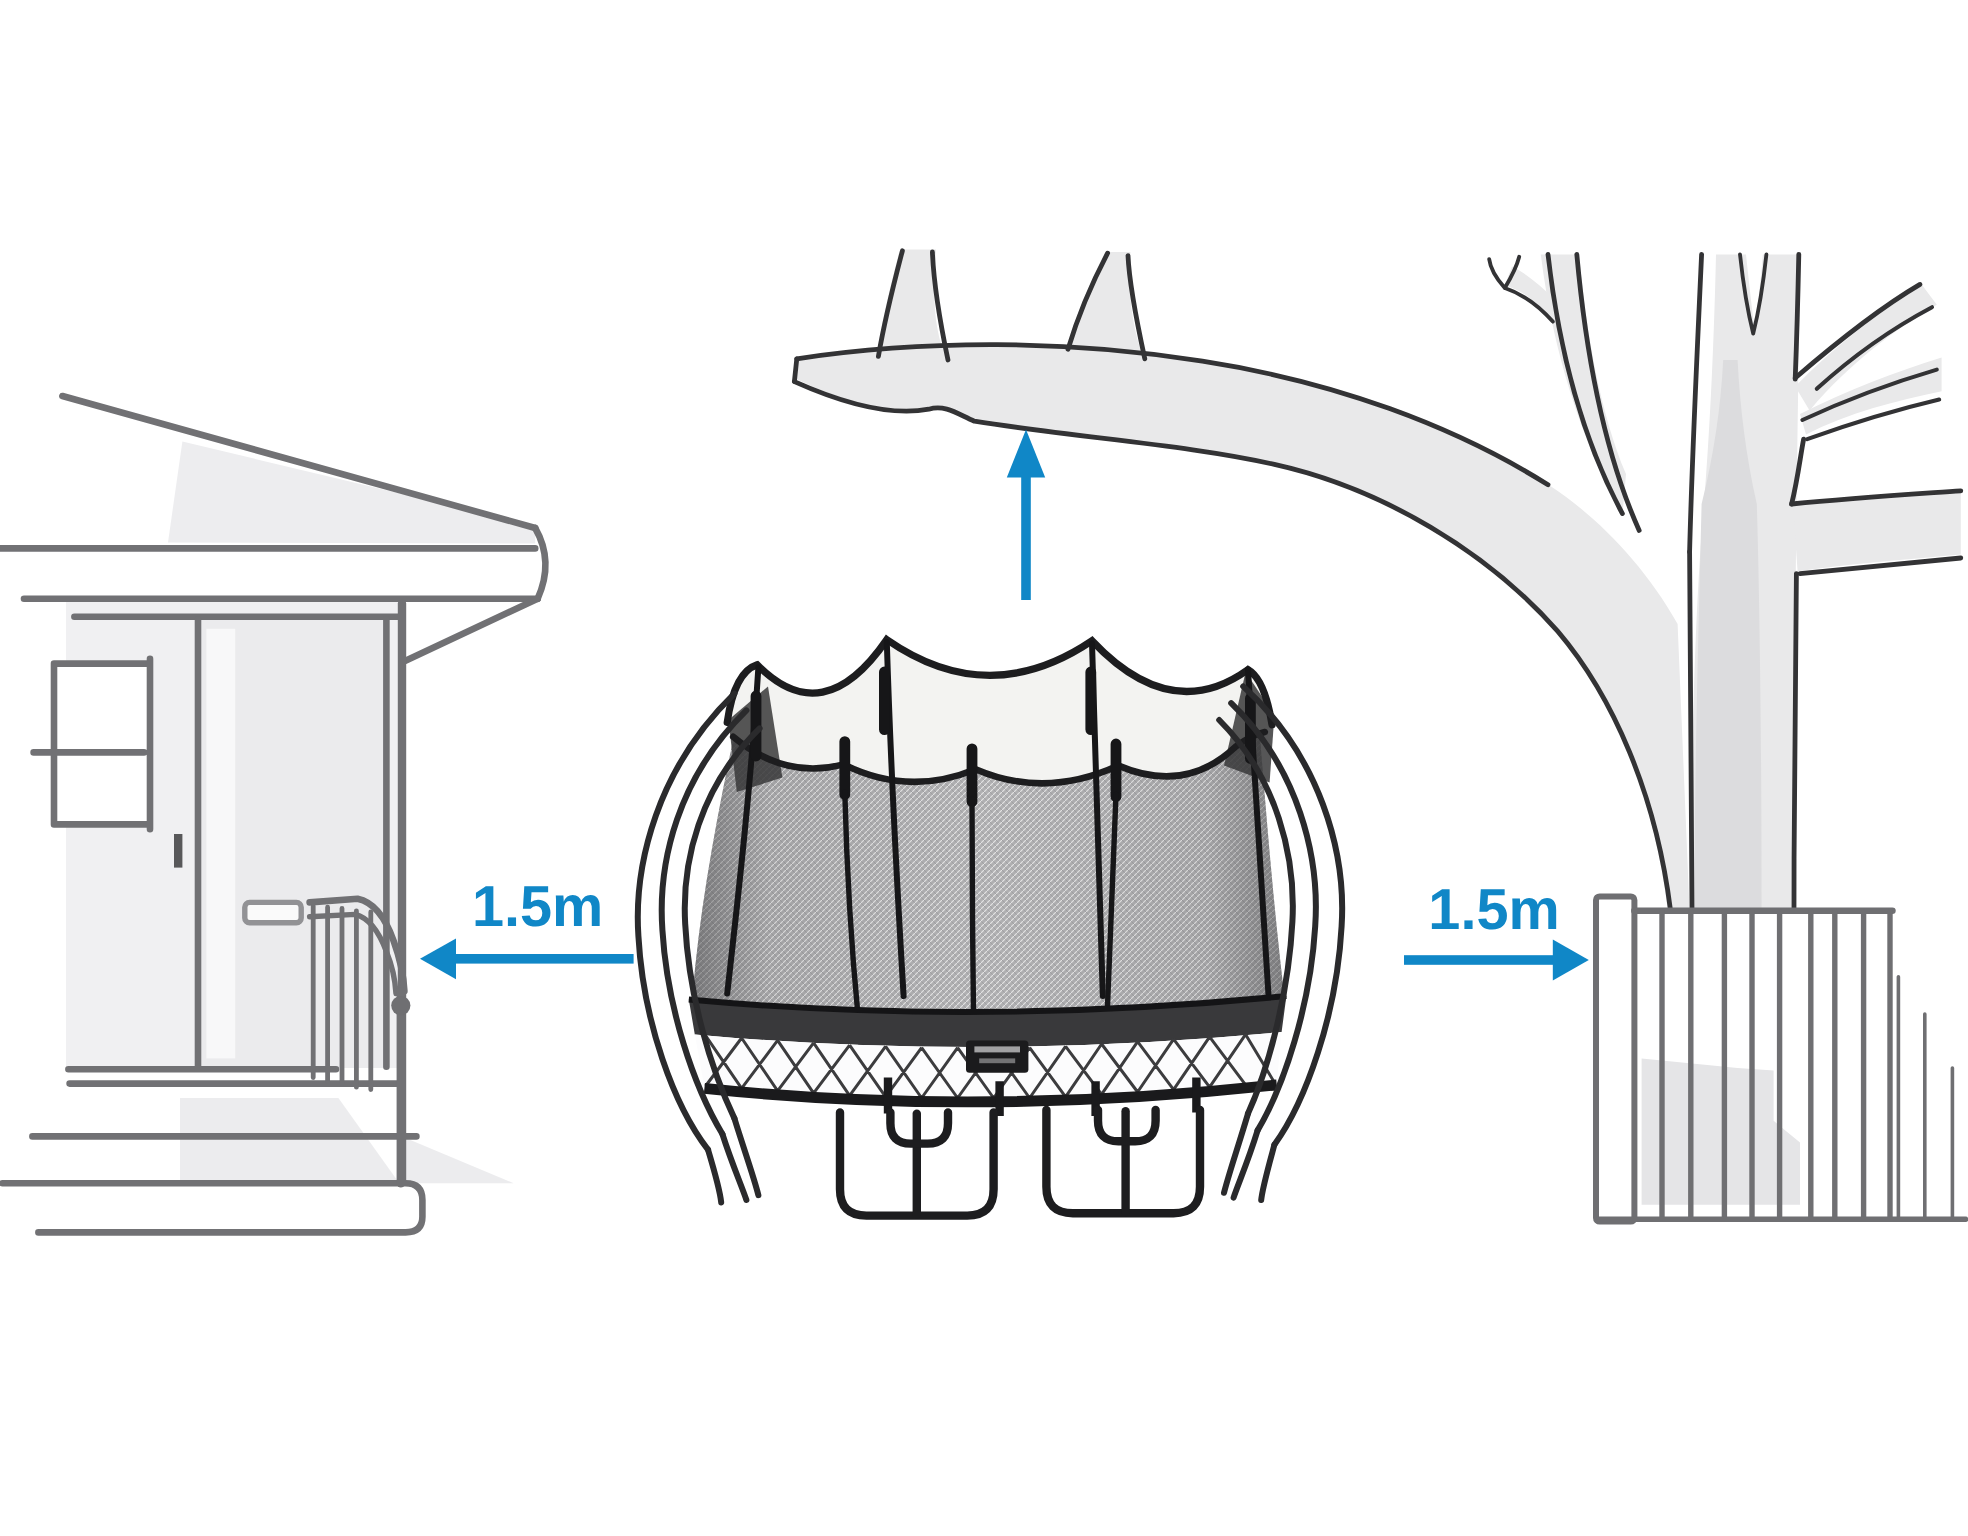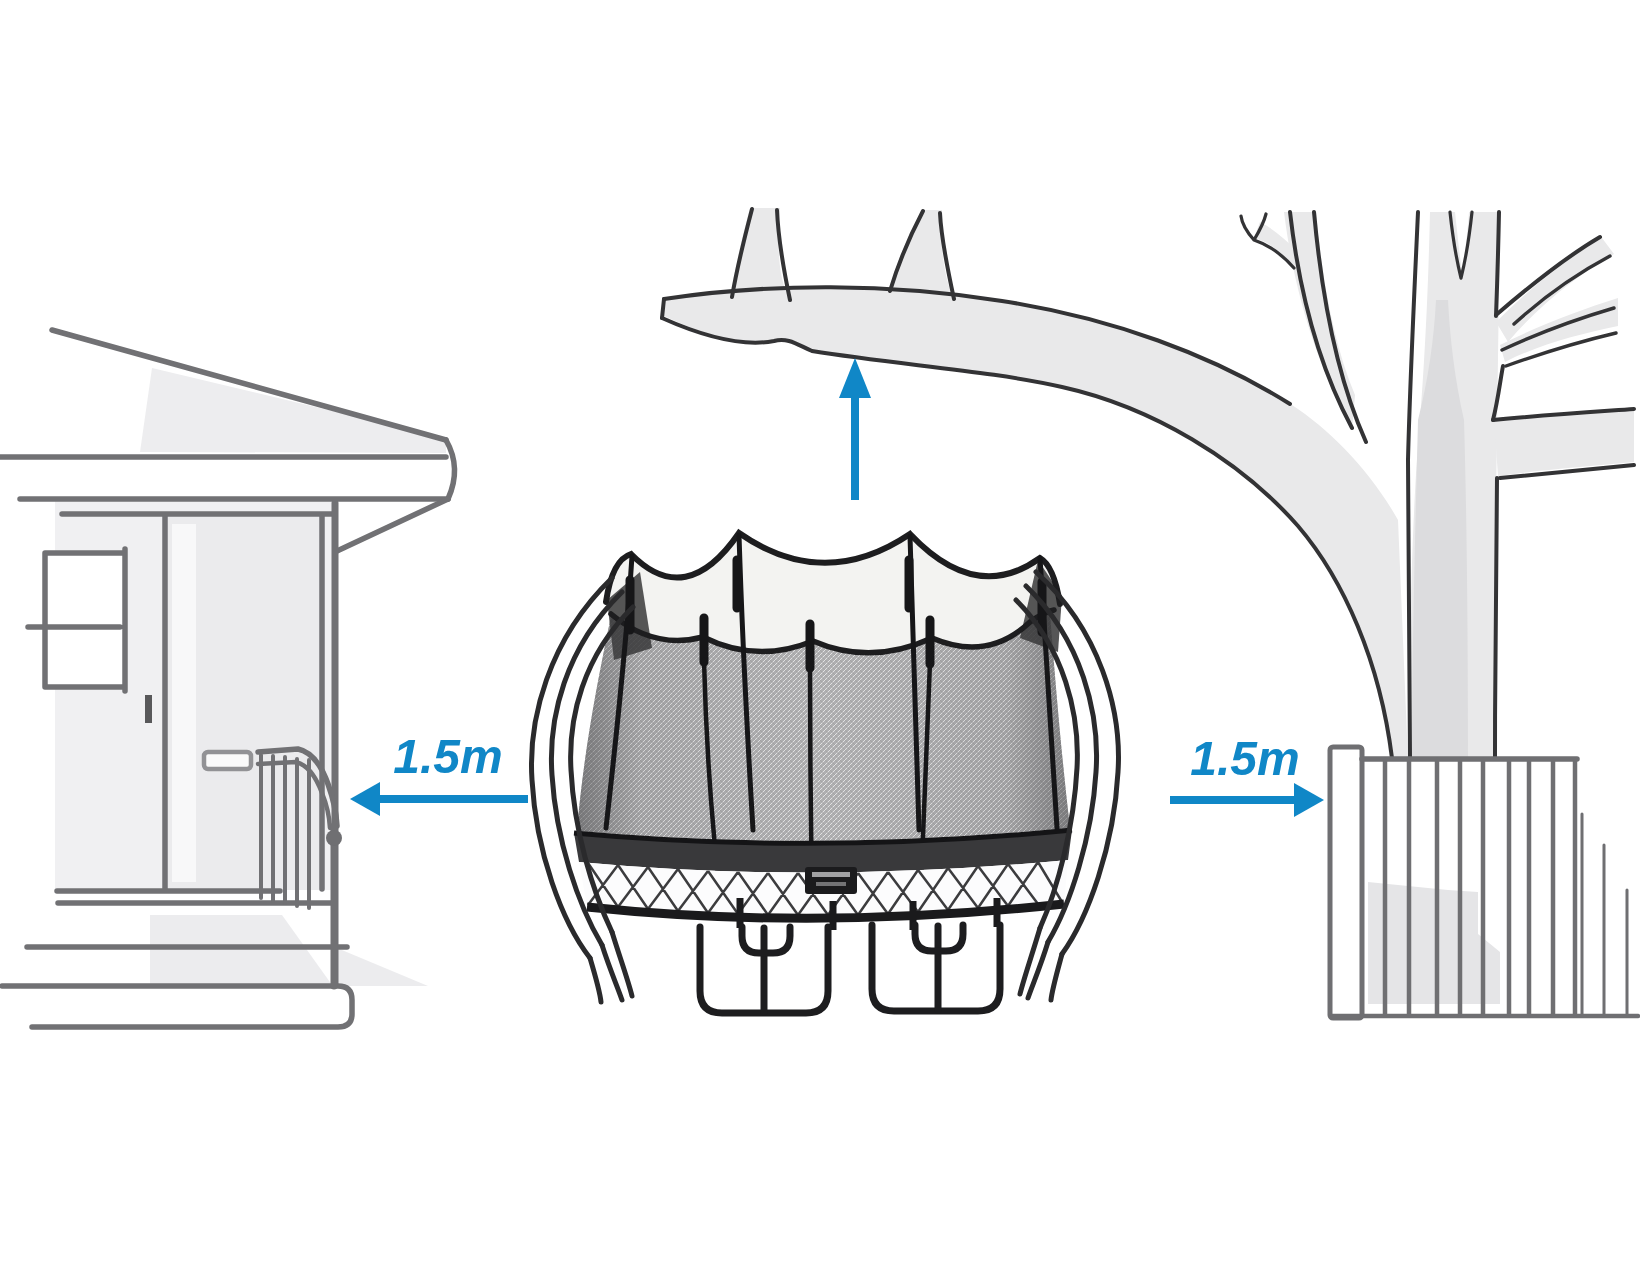--- a/index.html
+++ b/index.html
@@ -1,17 +1,17 @@
 <!DOCTYPE html>
 <html><head>
 <meta charset="utf-8">
 <style>
   html,body{margin:0;padding:0;background:#fff;}
   .stage{position:relative;width:1640px;height:1280px;background:#ffffff;overflow:hidden;
-         font-family:"Liberation Sans",sans-serif;font-style:italic;}
+         font-family:"Liberation Sans",sans-serif;}
   .stage svg{position:absolute;left:0;top:0;}
   .clearance-label{position:absolute;width:118px;text-align:center;
     font-family:"Liberation Sans",sans-serif;font-weight:bold;font-size:48px;
     color:#1087c7;letter-spacing:0px;line-height:1;}
   #lbl-left{left:389px;top:733px;}
   #lbl-right{left:1186px;top:735px;}
 </style>
 </head>
 <body>
 

